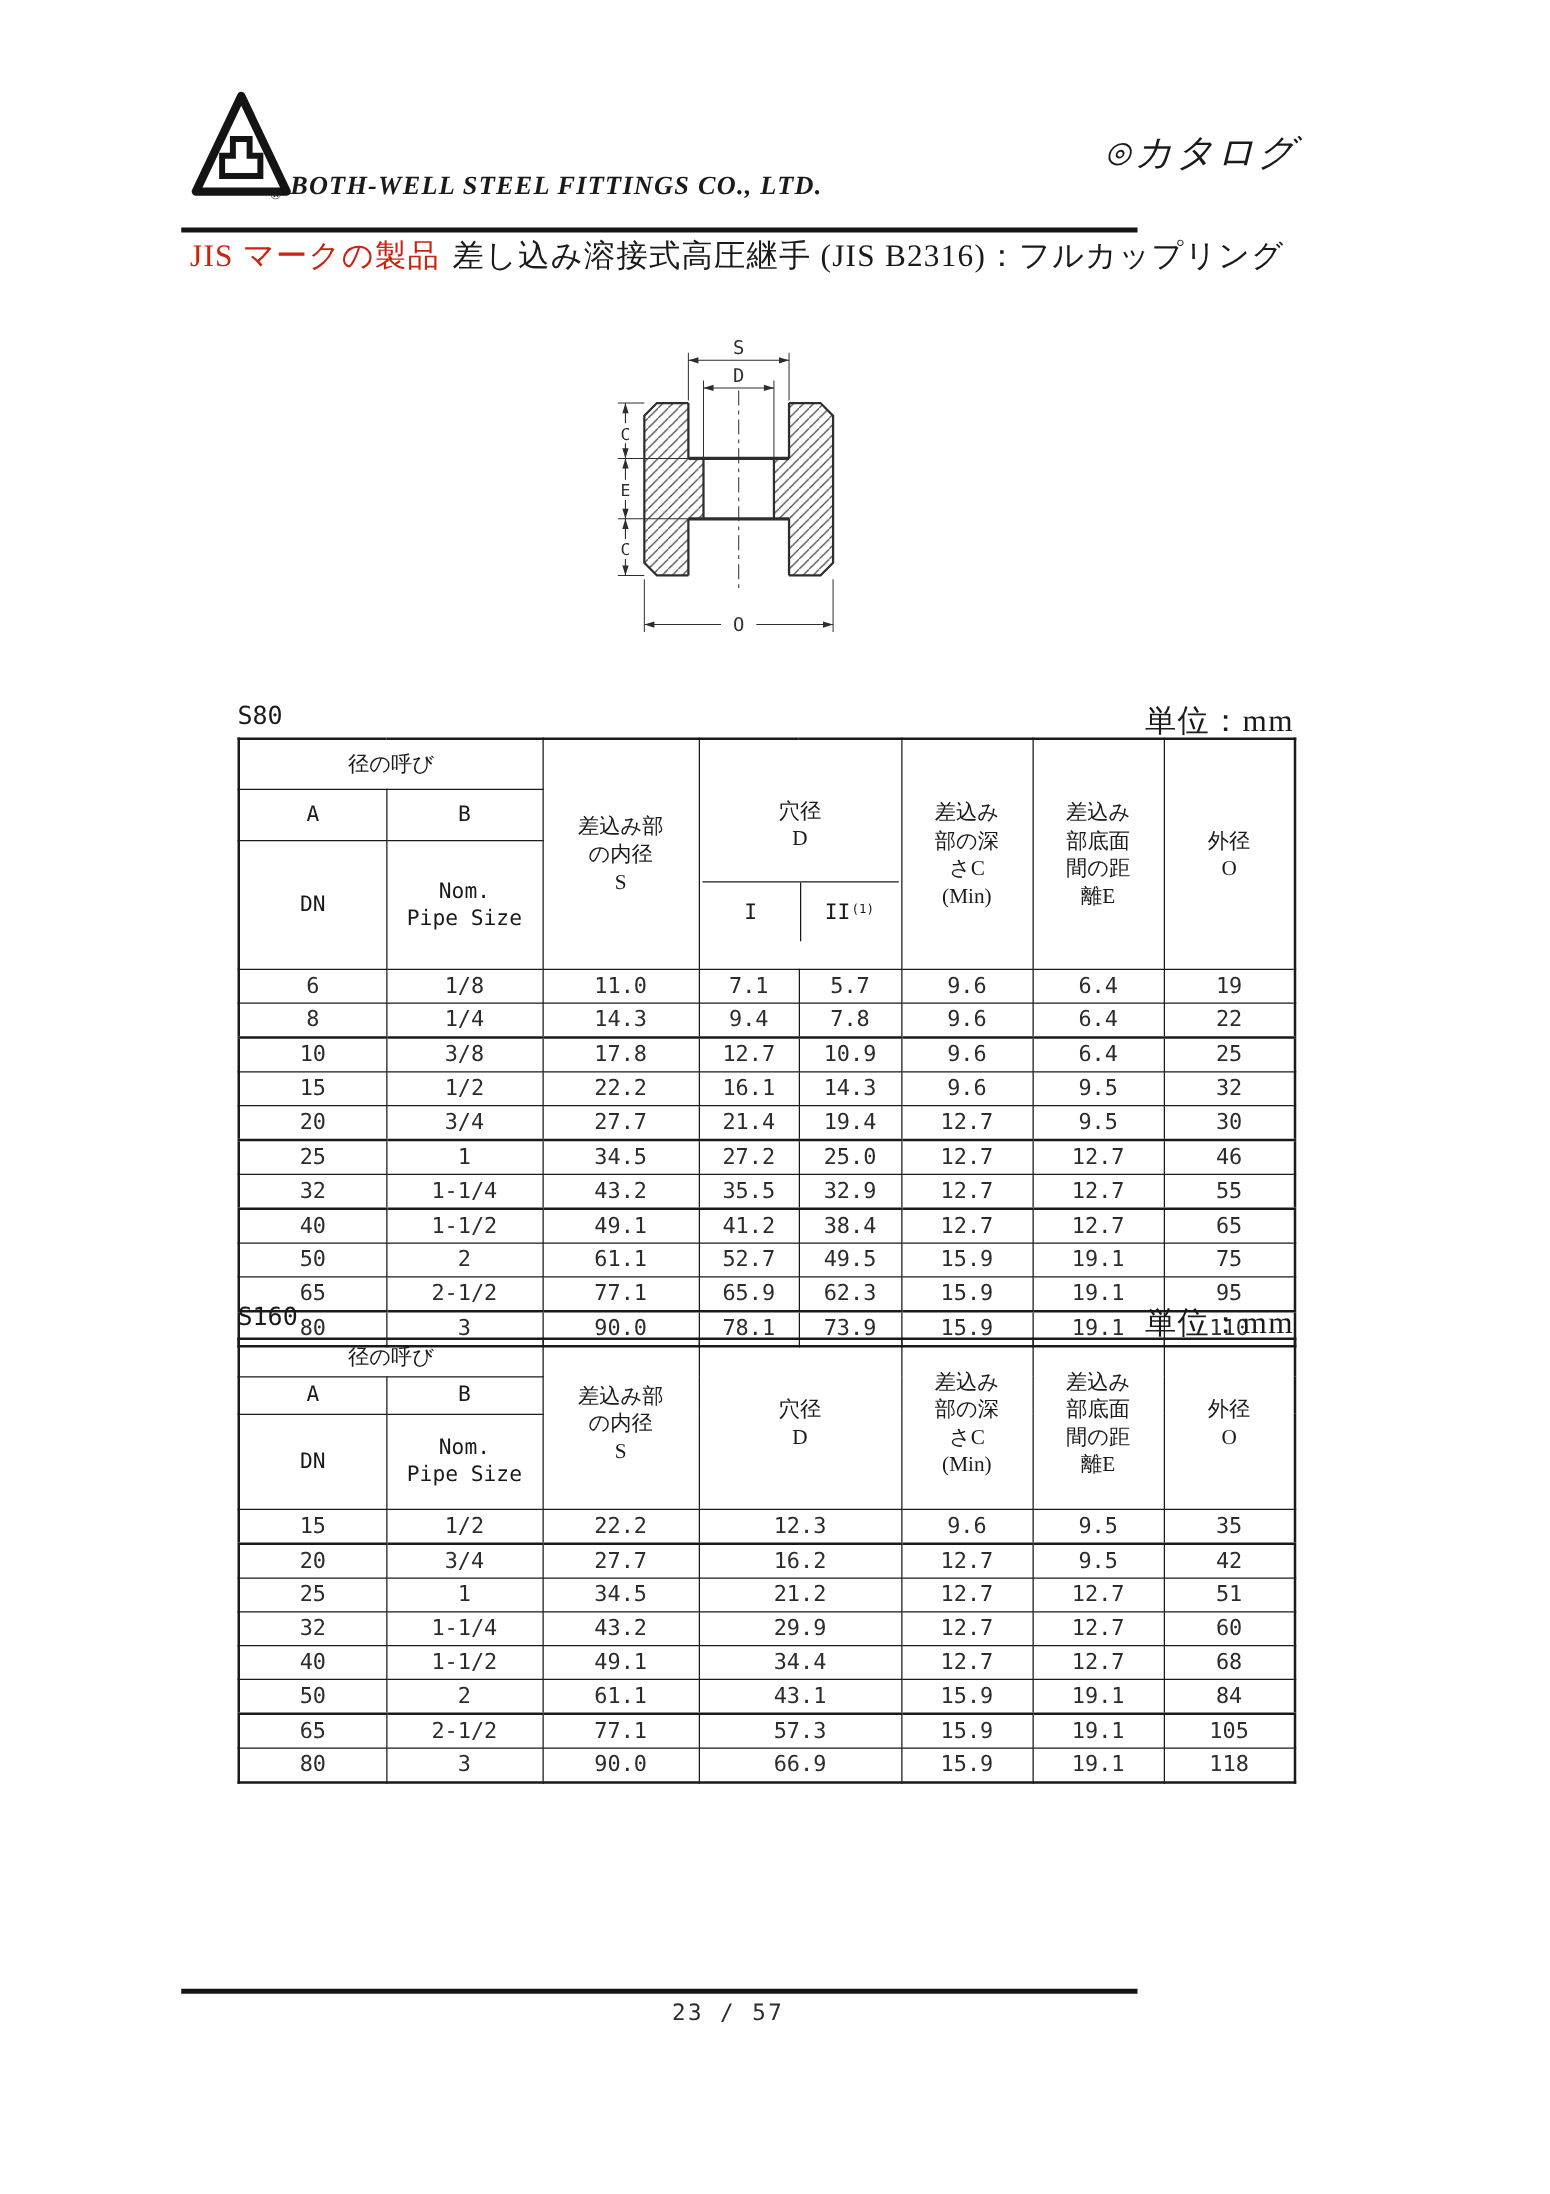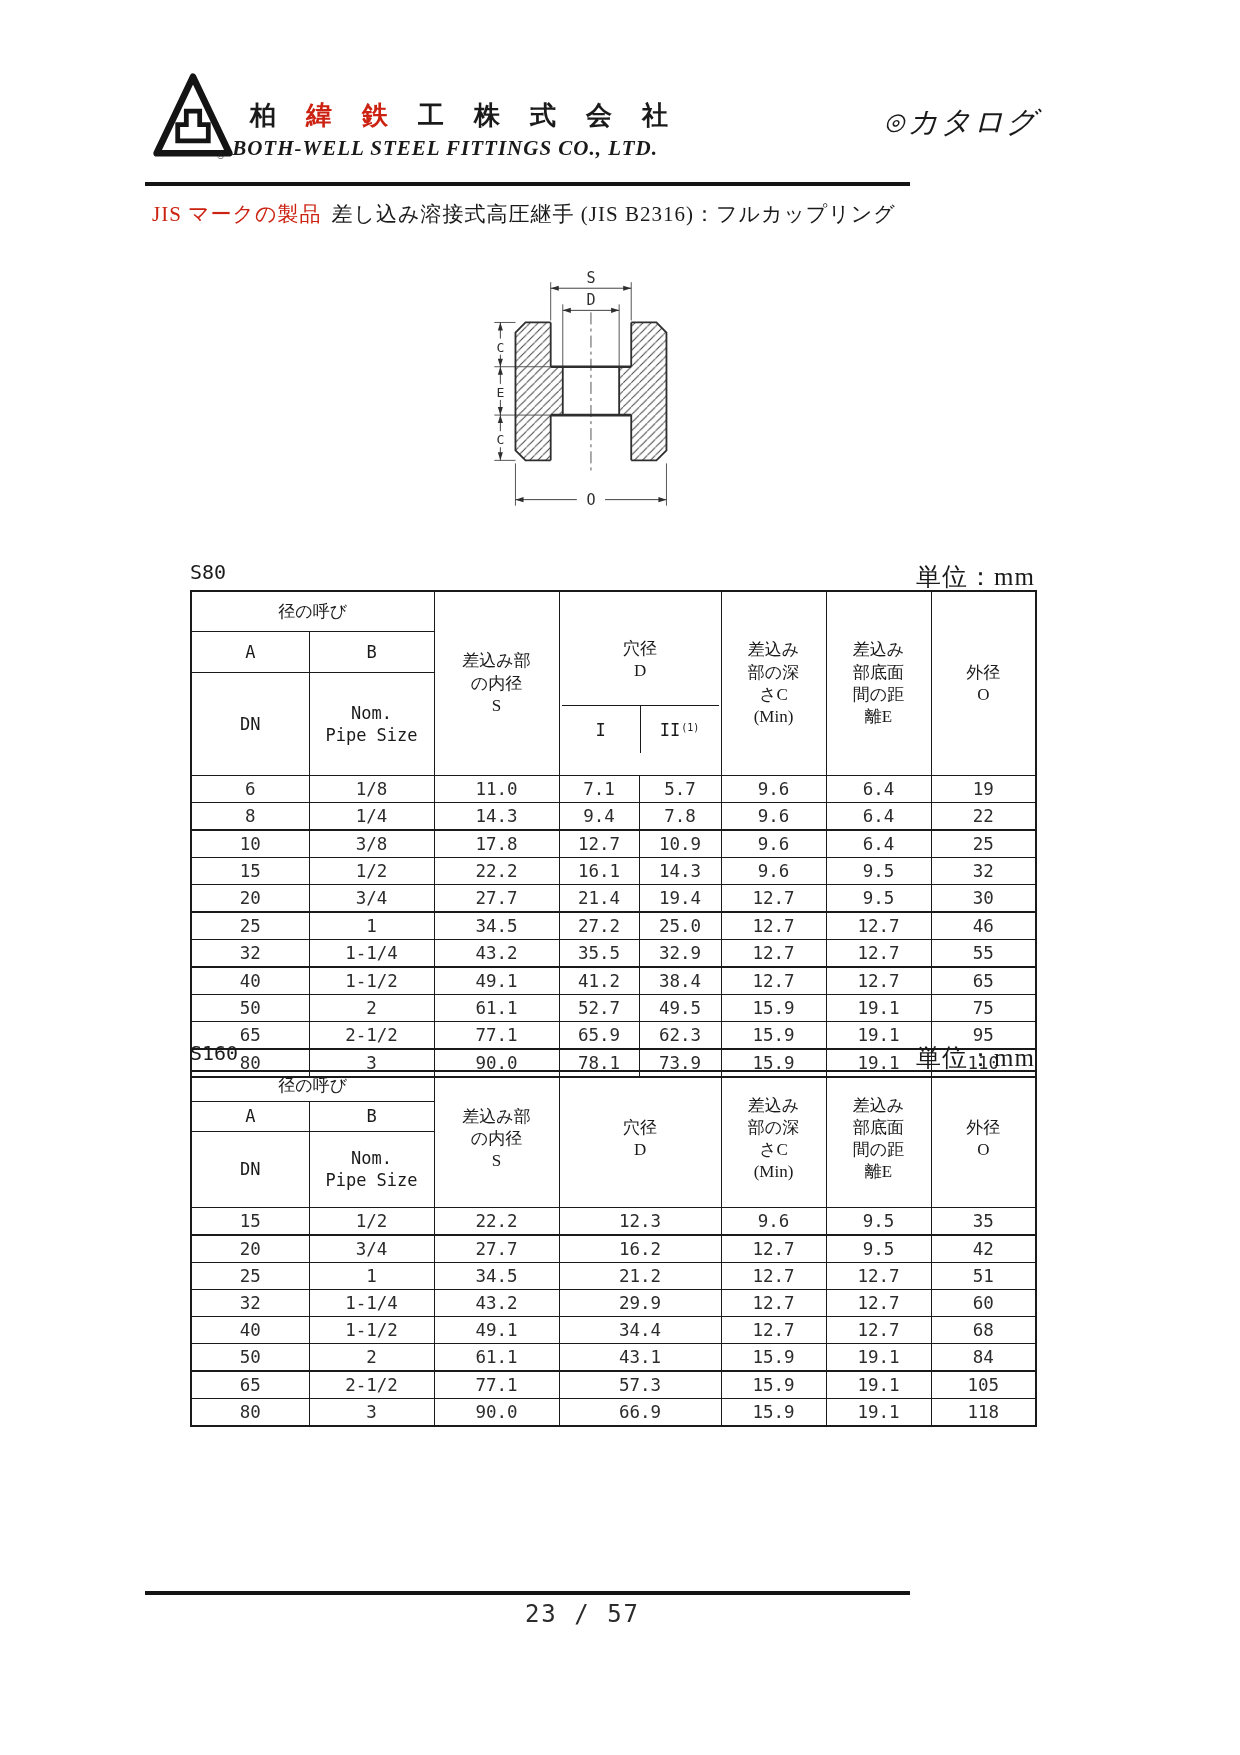--- a/index.html
+++ b/index.html
@@ -29,21 +29,21 @@
   .en-name .reg{font-size:12px;font-style:normal;font-weight:normal;vertical-align:-4px;margin-right:6px;}
   .catalog{
     position:absolute;left:882px;top:102px;
     font-size:30px;font-style:italic;letter-spacing:2px;
   }
   .rule{position:absolute;left:145px;width:765px;height:4px;background:#141414;}
   .top-rule{top:182px;}
   .bottom-rule{top:1591px;}
 
   
-  .title-line1{position:absolute;left:152px;top:200px;font-size:21px;letter-spacing:1px;white-space:nowrap;}
+  .title-line1{position:absolute;left:152px;top:188px;font-size:25px;letter-spacing:1px;white-space:nowrap;}
   .title-line1 .red{color:var(--accent-red);margin-right:10px;}
   .title-line2{position:absolute;left:152px;top:214px;font-size:19px;letter-spacing:1px;}
 
   
   .diagram{position:absolute;left:470px;top:254px;width:252px;height:302px;}
 
   
   .tbl-caption{position:absolute;width:845px;height:26px;font-size:20px;}
   .tbl-caption .cap-left{position:absolute;left:0;top:0;}
   .tbl-caption .cap-right{position:absolute;right:0;top:0;font-size:25px;letter-spacing:1px;}
@@ -80,34 +80,33 @@
   .d-top{flex:1;display:flex;align-items:center;justify-content:center;white-space:pre-line;}
   .d-bot{height:47px;display:flex;border-top:1.4px solid #1a1a1a;}
   .d-bot .sub{flex:1;display:flex;align-items:center;justify-content:center;
     font-family:"DejaVu Sans Mono", monospace;font-size:17px;}
   .d-bot .sub+.sub{border-left:1.4px solid #1a1a1a;}
   .d-bot sup{font-size:10px;margin-left:1px;transform:translateY(-2px);}
 
   
   .page-num{
     position:absolute;left:200px;top:1600px;width:765px;
-    text-align:center;font-size:24px;letter-spacing:2px;color:#2c2c2c;
+    text-align:center;font-size:18px;letter-spacing:2px;color:#2c2c2c;
   }
 </style>
 </head>
 <body>
 
 <div class="page">
 
   <svg class="logo" viewBox="0 0 90 96" fill="none">
     <path d="M45 7 L83 87 L7 87 Z" stroke="#141414" stroke-width="7" stroke-linejoin="round"></path>
     <path d="M29 74 L29 57 L38 57 L38 43 L52 43 L52 57 L61 57 L61 74 Z" stroke="#141414" stroke-width="5" stroke-linejoin="miter"></path>
   </svg>
 
-  <div class="jp-name"><span>柏</span><span class="red">緯鉄</span><span>工株式会社</span></div>
 
   <div class="en-name">
     <span class="reg">®</span><span>BOTH-WELL STEEL FITTINGS CO., LTD.</span>
   </div>
 
   <div class="catalog">⊙カタログ</div>
   <div class="rule top-rule"></div>
 
   <div class="title-line1">
     <span class="red">JIS マークの製品</span><span>差し込み溶接式高圧継手 (JIS B2316)：フルカップリング</span>

